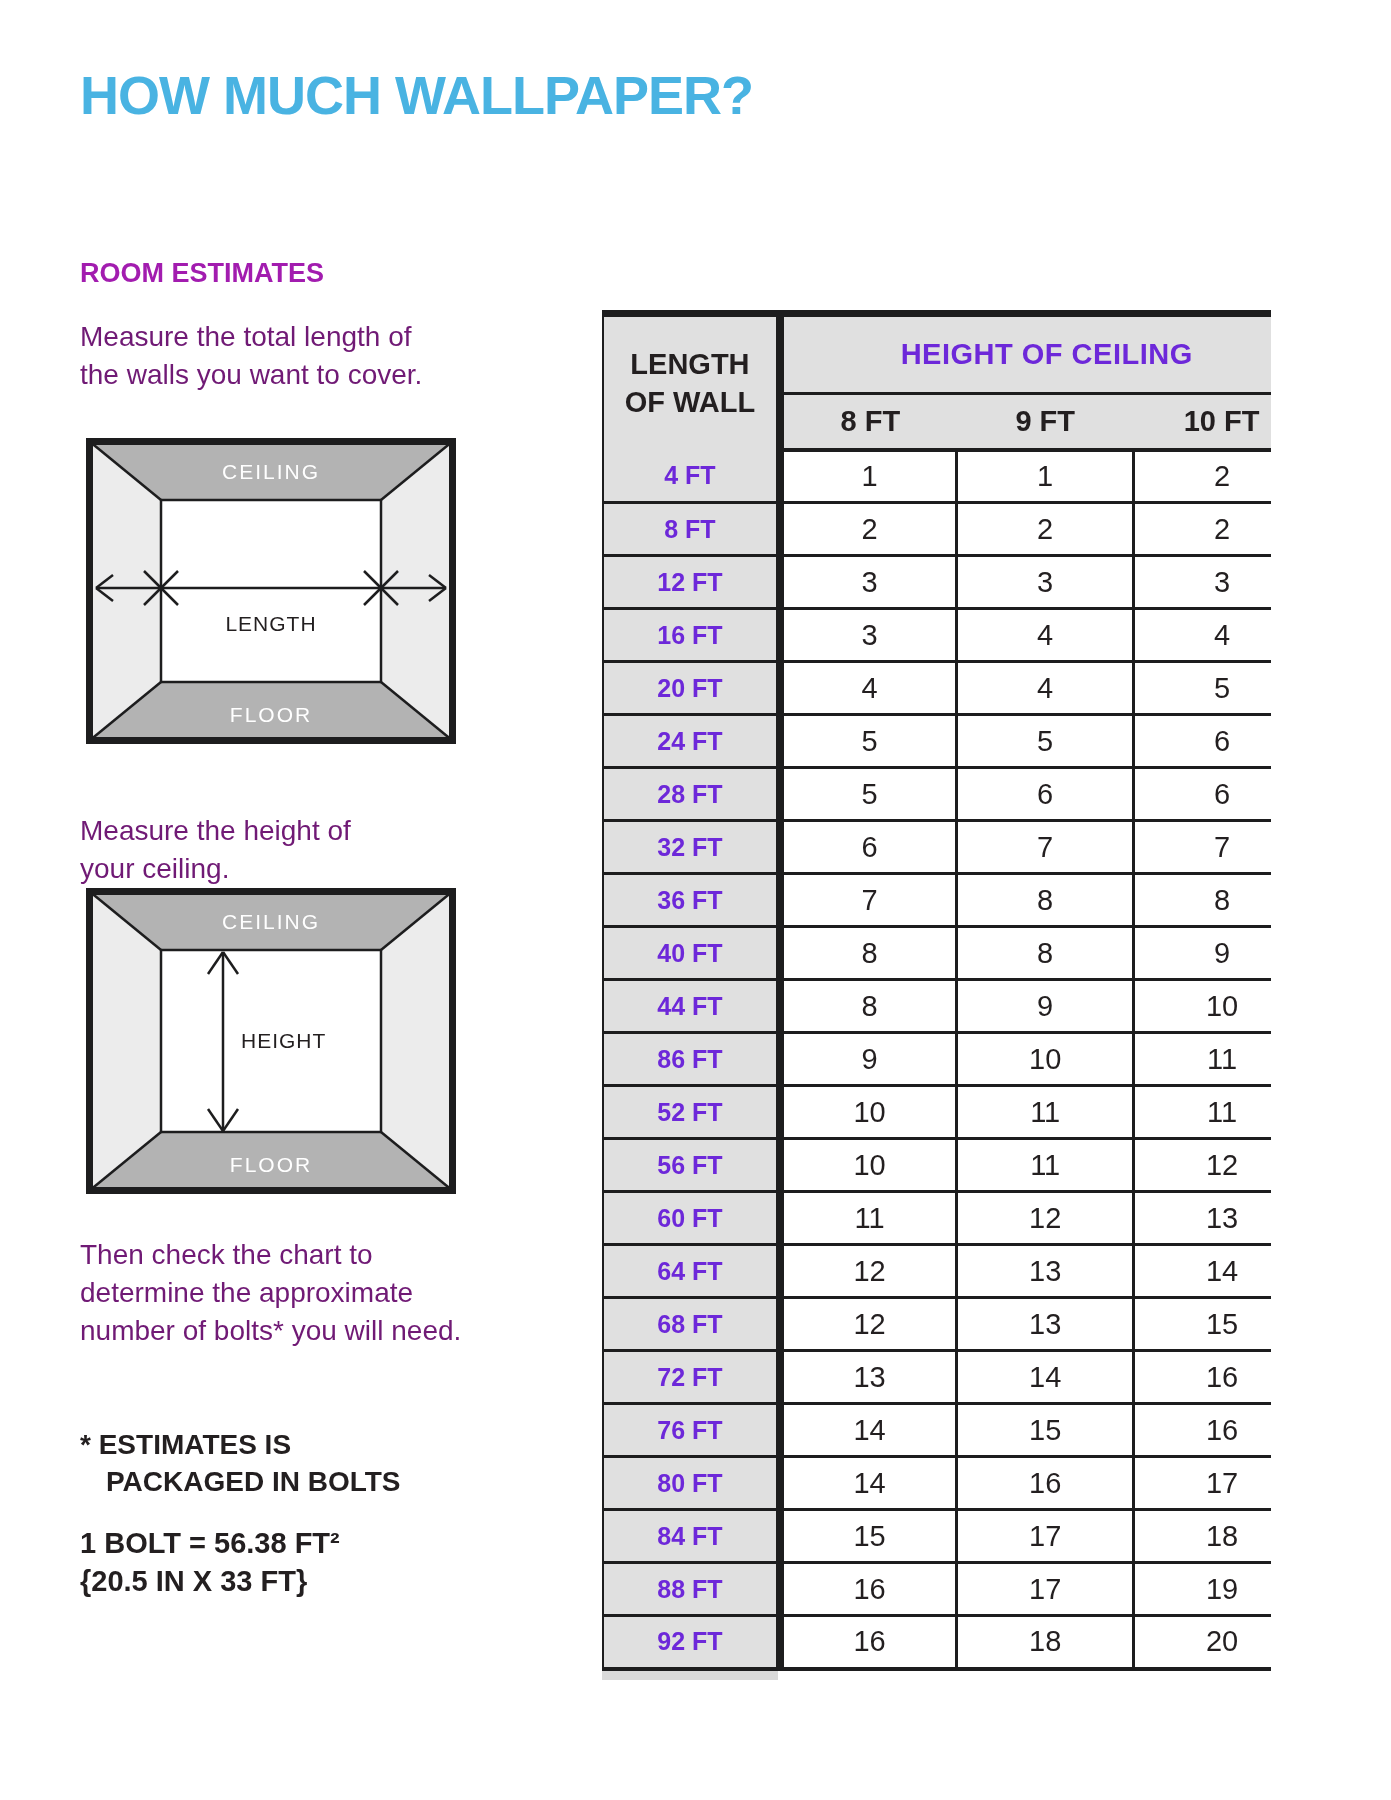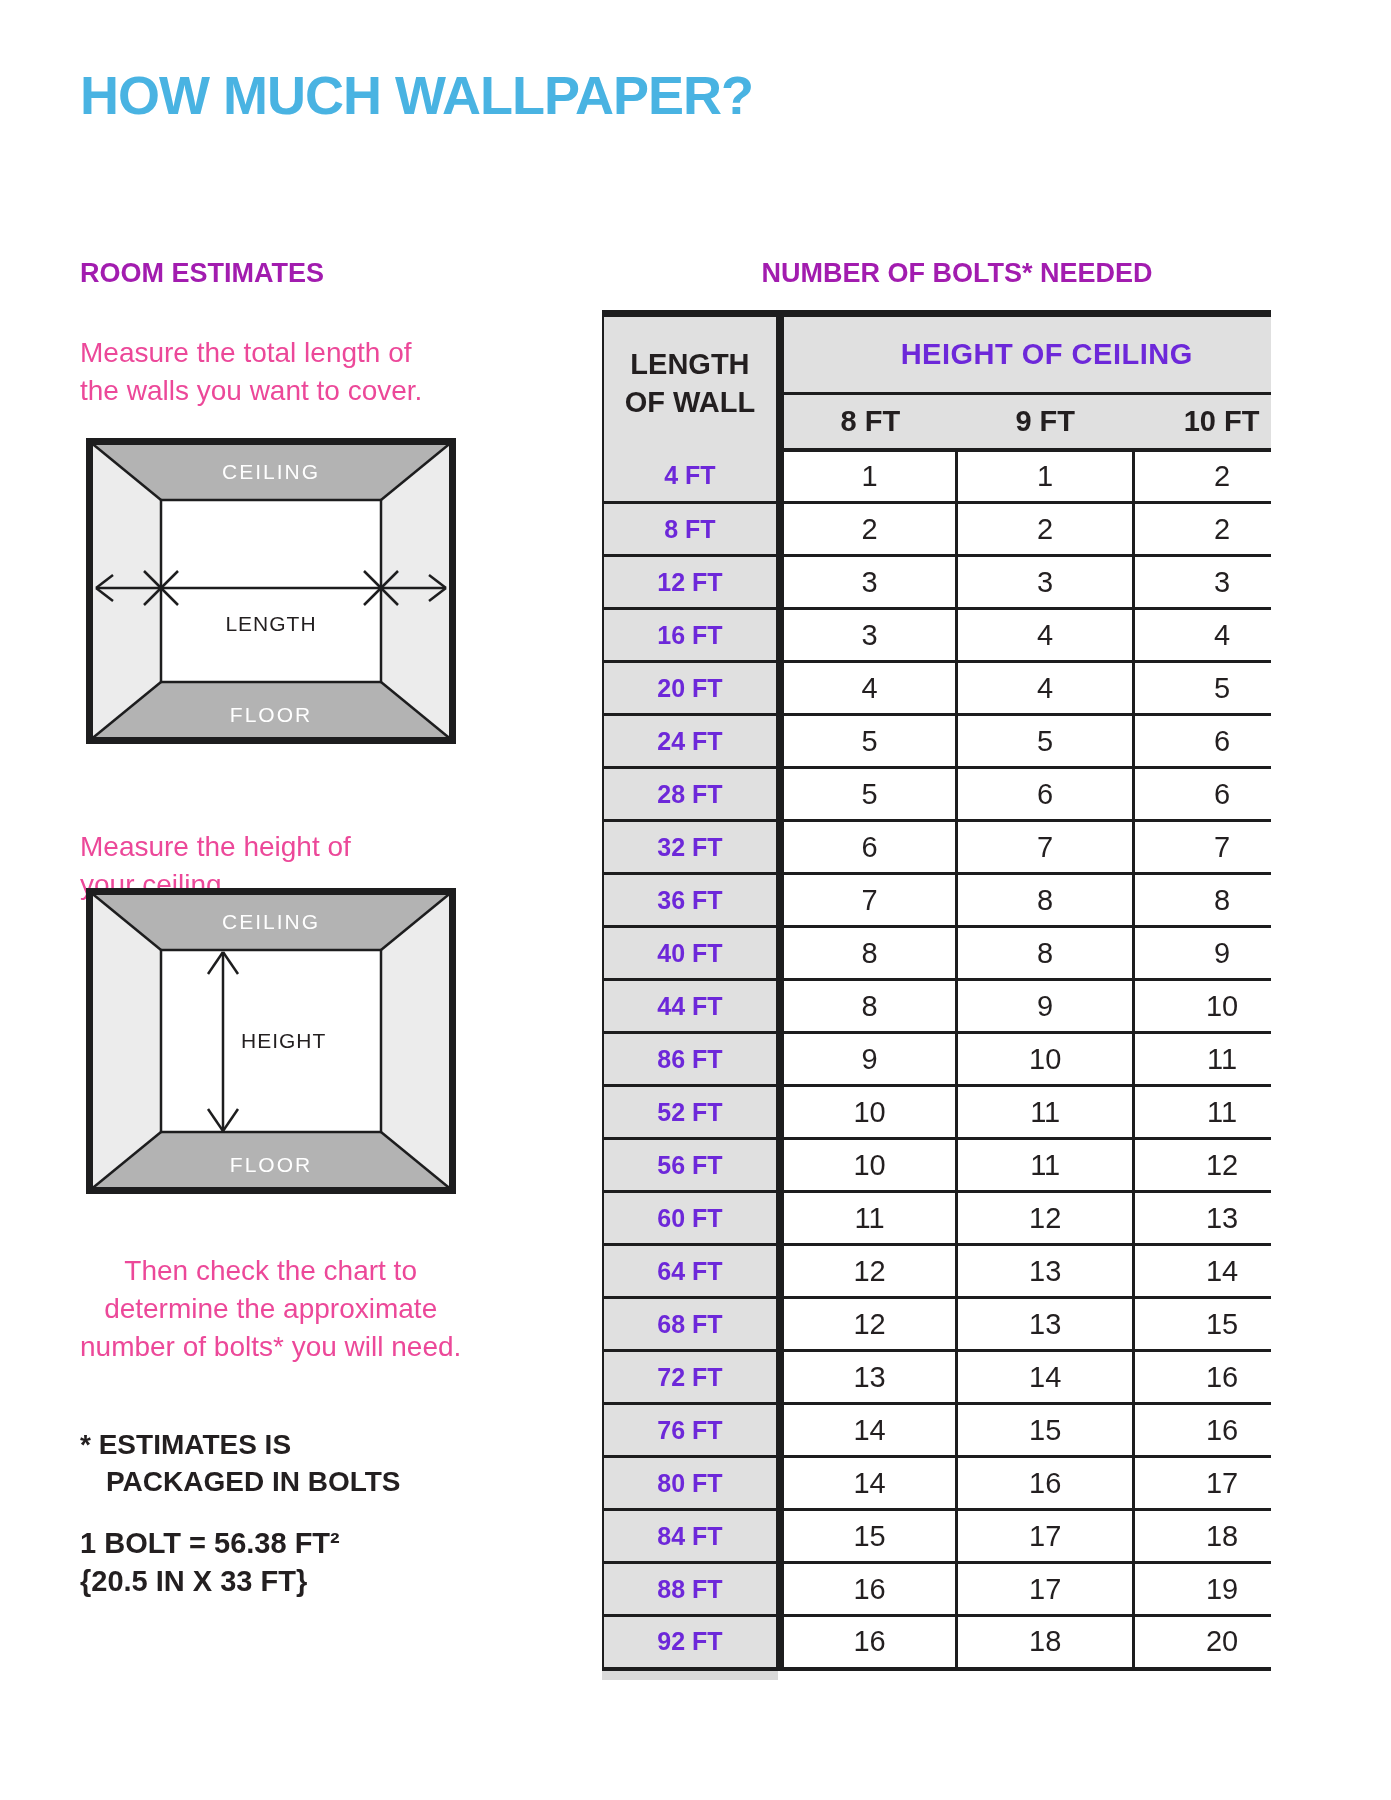--- a/index.html
+++ b/index.html
@@ -12,25 +12,25 @@
     position:absolute; left:80px; top:64px;
     font-size:54px; font-weight:bold; letter-spacing:-1px; color:#49b3e2;
   }
   .subhead {
     position:absolute; top:258px; font-size:27px; font-weight:bold; color:#a21caf;
   }
   .subhead.left-h { left:80px; }
   .subhead.right-h { left:602px; width:710px; text-align:center; }
   .copy {
     position:absolute; left:80px; font-size:28px; line-height:38px;
-    white-space:pre-line; color:#ec4899;margin-top:16px;
+    white-space:pre-line; color:#701a75;
   }
   #step1 { top:318px; }
   #step2 { top:812px; }
-  #step3 { top:1236px;text-align:center; }
+  #step3 { top:1236px; }
   .footnote {
     position:absolute; left:80px; top:1426px; font-size:28px; line-height:37px;
     font-weight:bold; white-space:pre-line; padding-left:26px; text-indent:-26px;
   }
   .boltspec {
     position:absolute; left:80px; top:1524px; font-size:29px; line-height:38px;
     font-weight:bold; white-space:pre-line;
   }
   .diagram { position:absolute; left:86px; width:370px; height:306px; }
   #diagram1 { top:438px; }
@@ -74,21 +74,20 @@
   .foot-strip { width:176px; height:9px; background:#dadada; }
 </style>
 </head>
 <body>
 
 <div class="page">
 
   <h1 class="title">HOW MUCH WALLPAPER?</h1>
 
   <h2 class="subhead left-h">ROOM ESTIMATES</h2>
-  <h2 class="subhead right-h">NUMBER OF BOLTS* NEEDED</h2>
 
   <p class="copy" id="step1">Measure the total length of
 the walls you want to cover.</p>
 
   <div class="diagram" id="diagram1">
     <svg viewBox="0 0 370 306">
       <polygon points="3,3 367,3 295,62 75,62" fill="#b3b3b3"></polygon>
       <polygon points="3,303 367,303 295,244 75,244" fill="#b3b3b3"></polygon>
       <polygon points="3,3 75,62 75,244 3,303" fill="#ececec"></polygon>
       <polygon points="367,3 295,62 295,244 367,303" fill="#ececec"></polygon>

